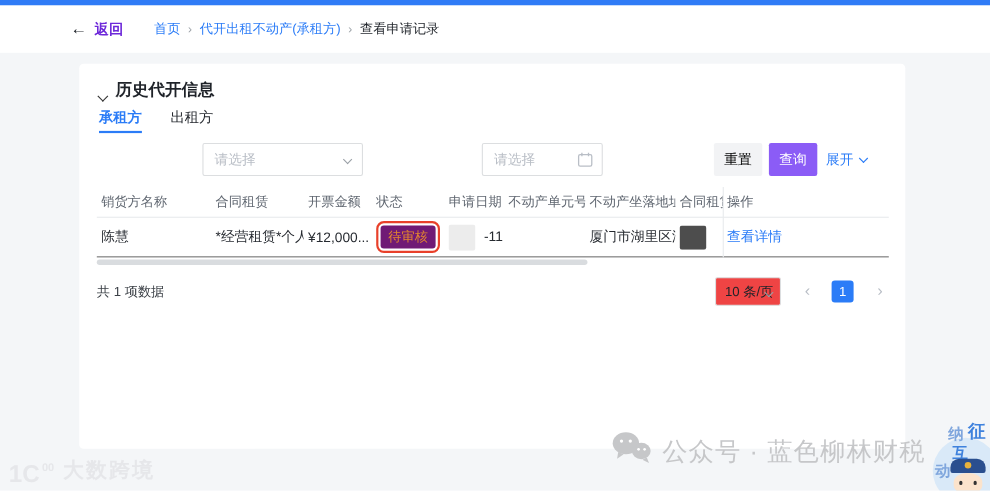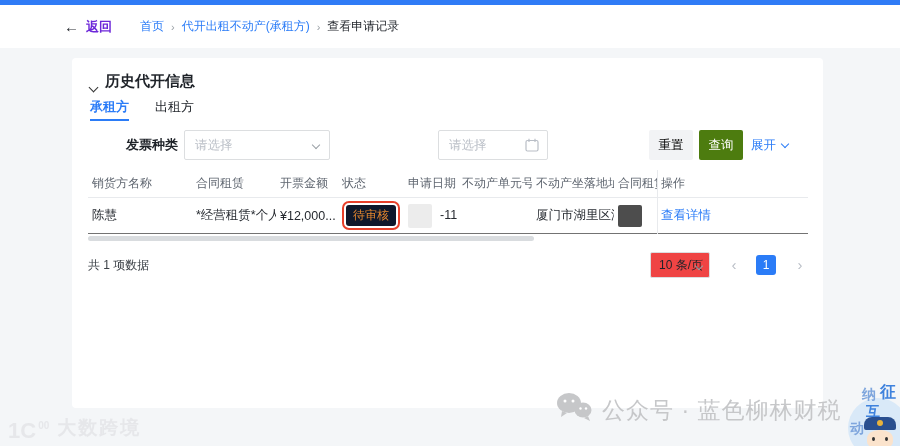--- a/index.html
+++ b/index.html
@@ -32,34 +32,34 @@
   .flabel.l1 { left:10px; width:96px; }
   .flabel.l2 { left:262px; width:98px; }
   .fbox { position:absolute; top:72px; height:30px; background:#fff; border:1px solid #dcdee0; border-radius:2px; }
   .fbox .ph { position:absolute; left:10px; top:0; line-height:28px; font-size:12.5px; color:#b9bec6; }
   .sel { left:112px; width:146px; }
   .datein { left:366px; width:110px; }
   .chev { position:absolute; right:10px; top:11px; width:6px; height:6px; border-left:1.4px solid #9aa0a6; border-bottom:1.4px solid #9aa0a6; transform:rotate(-45deg); }
   .calicon { position:absolute; right:8px; top:7px; }
   .btn { position:absolute; top:72px; height:30px; border-radius:2px; font-size:12.5px; display:flex; align-items:center; justify-content:center; cursor:pointer; }
   .btn.reset { left:577px; width:44px; background:#f2f3f5; color:#000000; }
-  .btn.query { left:627px; width:44px; background:#4d7c0f; color:#ffffff; }
+  .btn.query { left:627px; width:44px; background:#8b5cf6; color:#ffffff; }
   .expand { position:absolute; left:679px; top:72px; height:30px; display:flex; align-items:center; gap:6px; color:#2b7cf7; font-size:12.5px; cursor:pointer; }
   .expand .chev2 { width:6px; height:6px; border-left:1.4px solid #2b7cf7; border-bottom:1.4px solid #2b7cf7; transform:rotate(-45deg); margin-top:-3px; }
 
   
   .tbl { position:absolute; left:16px; top:112px; width:720px; }
   .trow { display:flex; align-items:center; }
   .thead { height:28px; border-bottom:1px solid #e8eaed; color:#5f6670; font-size:12px; }
   .tdata { height:36px; border-bottom:1px solid #737373; color:#262a30; font-size:12.5px; }
   .cell { padding-left:4px; white-space:nowrap; overflow:hidden; flex:none; }
   .c1{width:104px}.c2{width:84px}.c3{width:62px}.c4{width:66px}.c5{width:54px}.c6{width:74px}.c7{width:82px}.c8{width:43px}.c9{width:151px}
   .col-divider { position:absolute; left:585px; top:112px; width:1px; height:64px; background:#e8eaed; }
   .ring { display:inline-block; border:2px solid #e8402a; border-radius:7px; padding:2px; }
-  .badge { display:inline-block; background:#0f172a; color:#e2862e; font-size:12px; padding:2px 7px; border-radius:3px; }
+  .badge { display:inline-block; background:#701a75; color:#e2862e; font-size:12px; padding:2px 7px; border-radius:3px; }
   .redact-light { display:inline-block; width:24px; height:24px; background:#ececec; border-radius:2px; vertical-align:middle; margin-right:8px; }
   .redact-dark { display:inline-block; width:24px; height:22px; background:#4d4d4d; border-radius:2px; vertical-align:middle; }
   .link { color:#2b7cf7; cursor:pointer; }
 
   .hscroll { position:absolute; left:16px; top:178px; width:720px; height:6px; }
   .hscroll .thumb { width:446px; height:5px; background:#d9dcdf; border-radius:3px; }
 
   
   .total { position:absolute; left:16px; top:192px; height:30px; line-height:30px; font-size:12px; color:#3c4147; }
   .psize { position:absolute; left:578px; top:194px; width:60px; height:26px; border:1px solid #dcdee0; border-radius:2px; background:#ef4444; font-size:12px; color:#1f2329; line-height:24px; padding-left:8px; cursor:pointer; }
@@ -111,21 +111,20 @@
     <div class="card-title">
       <span class="caret-down"></span>
       <span class="title-txt">历史代开信息</span>
     </div>
 
     <div class="tabs">
       <div class="tab active">承租方</div>
       <div class="tab">出租方</div>
     </div>
 
-    <div class="flabel l1">发票种类</div>
     <div class="fbox sel">
       <span class="ph">请选择</span>
       <span class="chev"></span>
     </div>
 
     <div class="fbox datein">
       <span class="ph">请选择</span>
       <span class="calicon">
         <svg width="14" height="14" viewBox="0 0 14 14">
             <rect x="1" y="2.5" width="12" height="10.5" rx="1.5" fill="none" stroke="#b9bec6" stroke-width="1.2"></rect>

